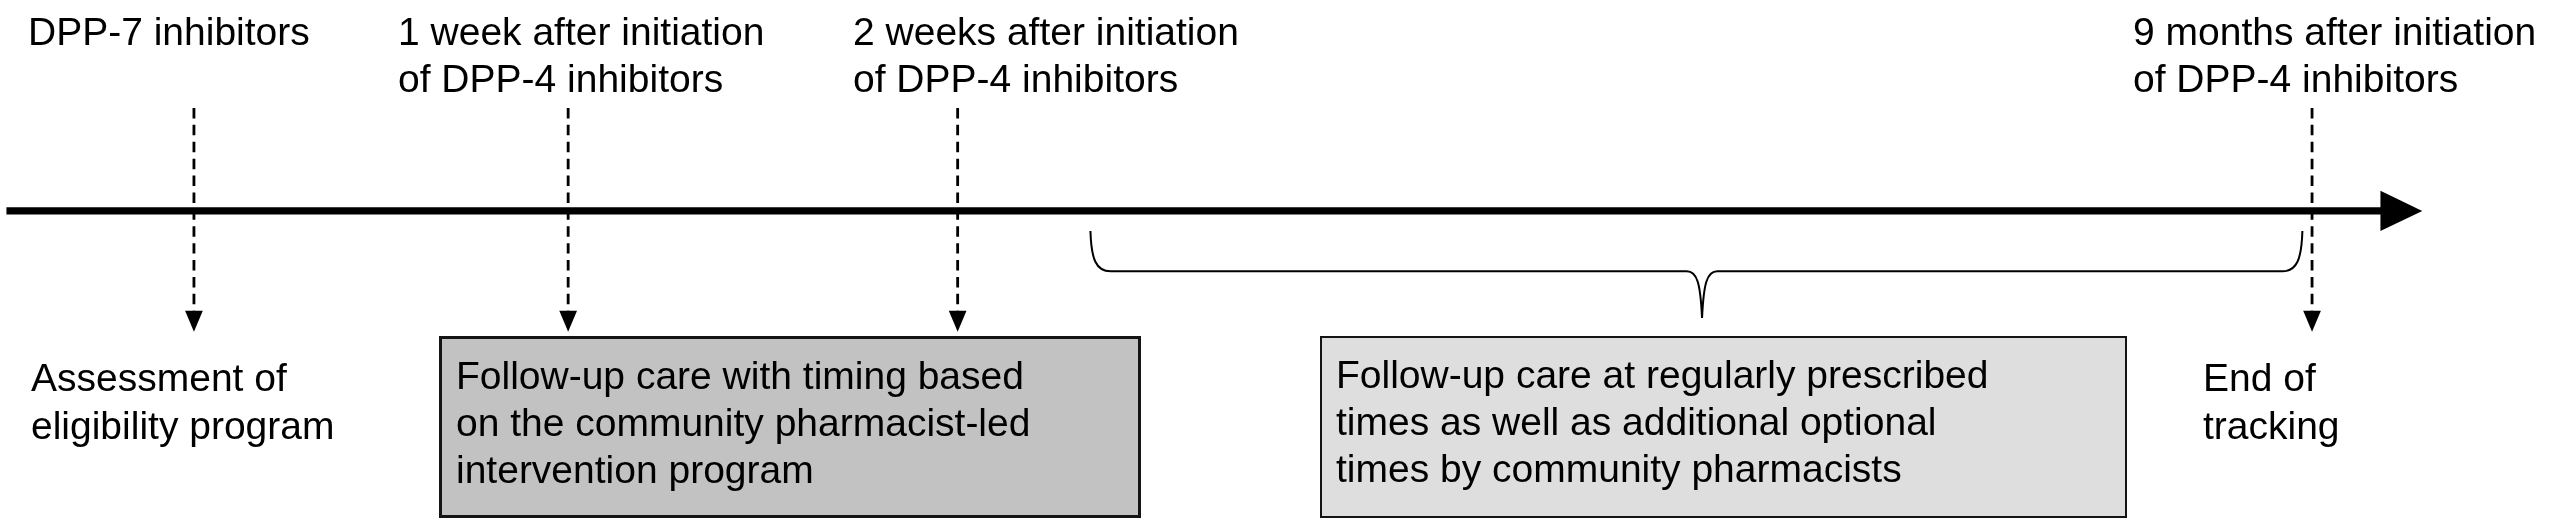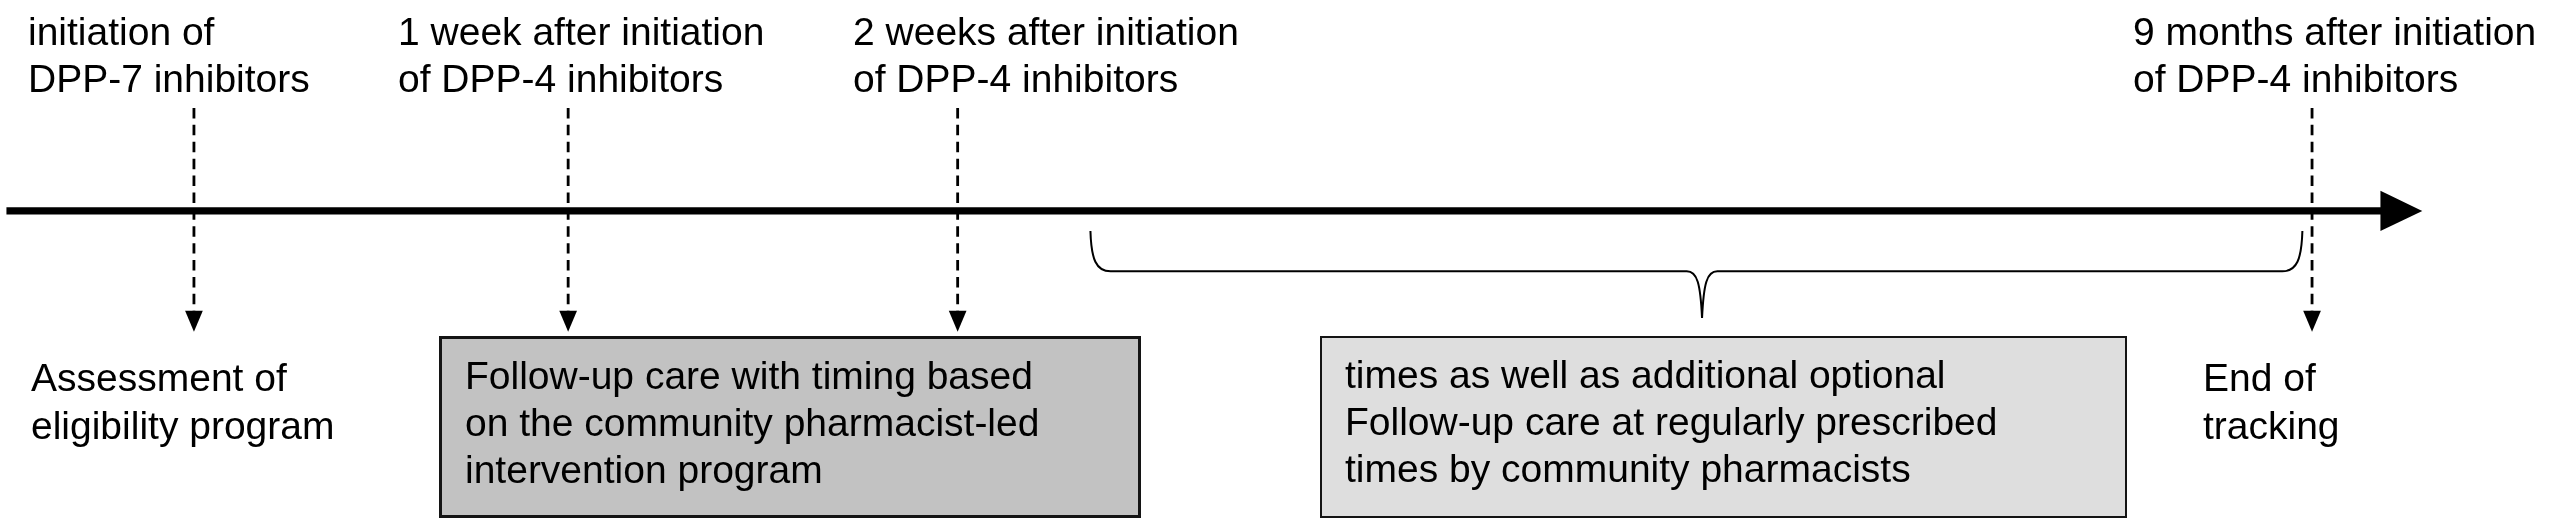--- a/index.html
+++ b/index.html
@@ -19,21 +19,21 @@
   .timepoint span{display:block;}
   .outcome-label{
     position:absolute;top:354px;
     font-size:39px;line-height:48px;
     text-align:left;
   }
   .outcome-label span{display:block;}
   .care-box{
     position:absolute;top:336px;height:182px;
     box-sizing:border-box;
-    padding:13px 23px;
+    padding:13px 14px;
     font-size:39px;line-height:47px;
   }
   .care-box span{display:block;white-space:nowrap;}
   #intervention-box{
     left:439px;width:702px;
     background:#c2c2c2;
     border:3.2px solid #141414;
   }
   #usual-care-box{
     left:1320px;width:807px;
@@ -77,21 +77,20 @@
     <path d="M 1355 287
              C 1356 322 1362 337 1380 337
              L 2096 337
              C 2109 337 2113 352 2115 395
              C 2117 352 2121 337 2134 337
              L 2836 337
              C 2854 337 2860 322 2861 287" fill="none" stroke="#000000" stroke-width="2.5"></path>
   </svg>
 
   <div class="timepoint" style="left:28px">
-    <span>initiation of</span>
     <span>DPP-7 inhibitors</span>
   </div>
   <div class="timepoint" style="left:398px">
     <span>1 week after initiation</span>
     <span>of DPP-4 inhibitors</span>
   </div>
   <div class="timepoint" style="left:853px">
     <span>2 weeks after initiation</span>
     <span>of DPP-4 inhibitors</span>
   </div>
@@ -105,22 +104,22 @@
     <span>eligibility program</span>
   </div>
 
   <div class="care-box" id="intervention-box" style="background: rgb(194, 194, 194);">
     <span>Follow-up care with timing based</span>
     <span>on the community pharmacist-led</span>
     <span>intervention program</span>
   </div>
 
   <div class="care-box" id="usual-care-box" style="background: rgb(222, 222, 222);">
+    <span>Follow-up care at regularly prescribed</span>
     <span>times as well as additional optional</span>
-    <span>Follow-up care at regularly prescribed</span>
     <span>times by community pharmacists</span>
   </div>
 
   <div class="outcome-label" style="left:2203px;width:225px">
     <span>End of</span>
     <span>tracking</span>
   </div>
 
 </div>
 

